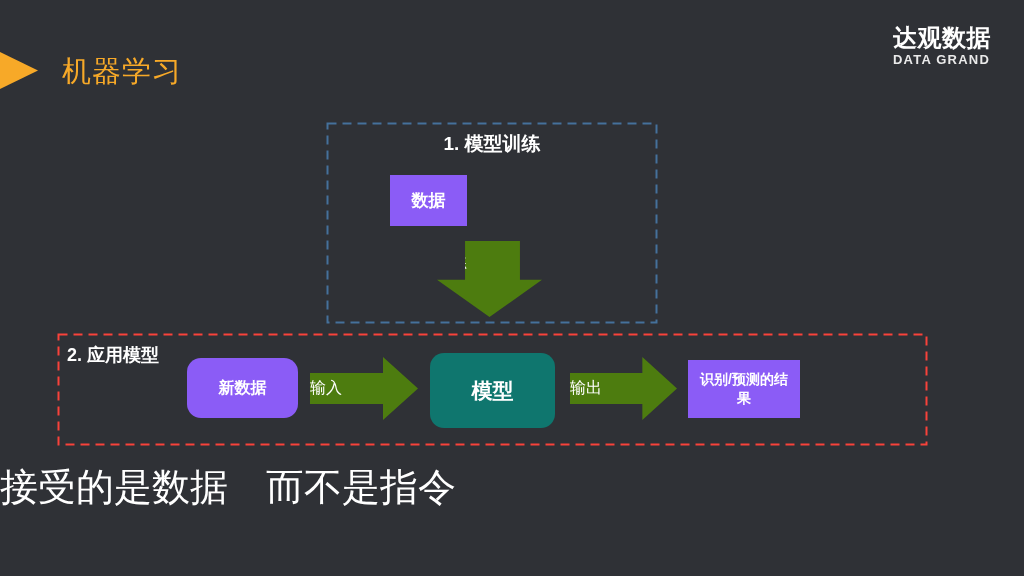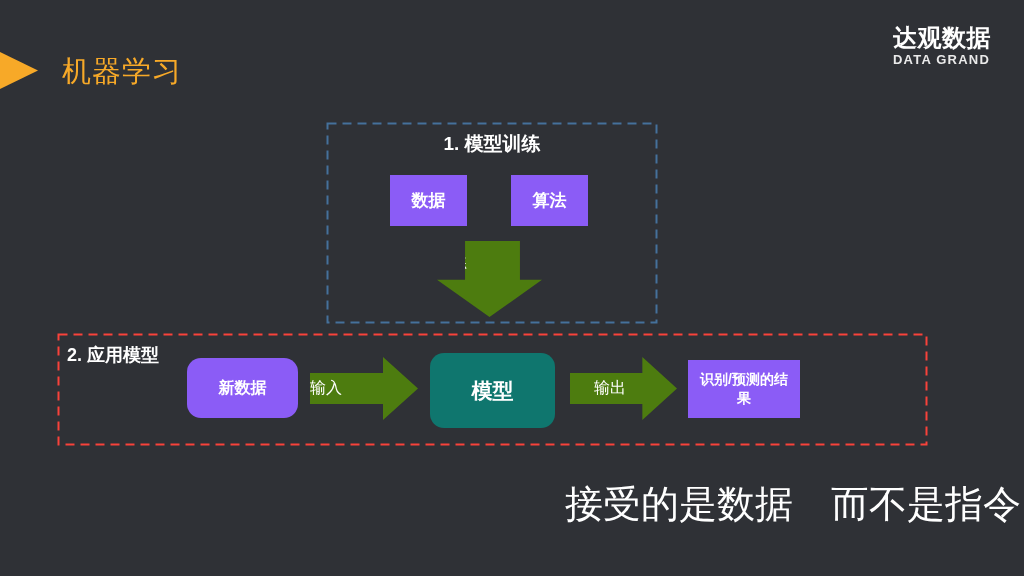--- a/index.html
+++ b/index.html
@@ -130,34 +130,33 @@
     box-sizing: border-box;
     font-size: 15px;
   }
   .arrow-right {
     clip-path: polygon(0 25.4%, 67.6% 25.4%, 67.6% 0, 100% 50%, 67.6% 100%, 67.6% 74.6%, 0 74.6%);
     padding-right: 35px;
     box-sizing: border-box;
     font-size: 16px;
   }
   .arrow-in  { left: 310px; top: 357px; width: 108px; height: 63px; }
-  .arrow-out { left: 570px; top: 357px; width: 107px; height: 63px; padding-left: 24px; }
+  .arrow-out { left: 570px; top: 357px; width: 107px; height: 63px; }
 
   
   .slogan {
     position: absolute;
     left: 0;
-    top: 482px;
+    top: 465px;
     width: 982px;
-    text-align: right;
+    text-align: left;
     font-size: 38px;
     line-height: 1.2;
     font-weight: normal;
     color: #ffffff;
-    padding-left: 39px;
   }
 </style>
 </head>
 <body>
 
 <div class="slide">
 
   <div class="title-arrow"></div>
   <div class="page-title">机器学习</div>
 
@@ -167,21 +166,20 @@
   </div>
 
   <svg class="borders" width="1024" height="576">
     <rect x="327.5" y="123.5" width="329" height="199" fill="none" stroke="#45719B" stroke-width="2" stroke-dasharray="9 6"></rect>
     <rect x="58.5" y="334.5" width="868" height="110" fill="none" stroke="#F9423A" stroke-width="2" stroke-dasharray="9 6"></rect>
   </svg>
 
   <div class="training-label">1. 模型训练</div>
 
   <div class="bluebox box-data">数据</div>
-  <div class="bluebox box-algo">算法</div>
 
   <div class="arrow arrow-down">
     <span>训练</span>
   </div>
 
   <div class="apply-label">2. 应用模型</div>
 
   <div class="bluebox box-newdata">新数据</div>
 
   <div class="arrow arrow-right arrow-in">

